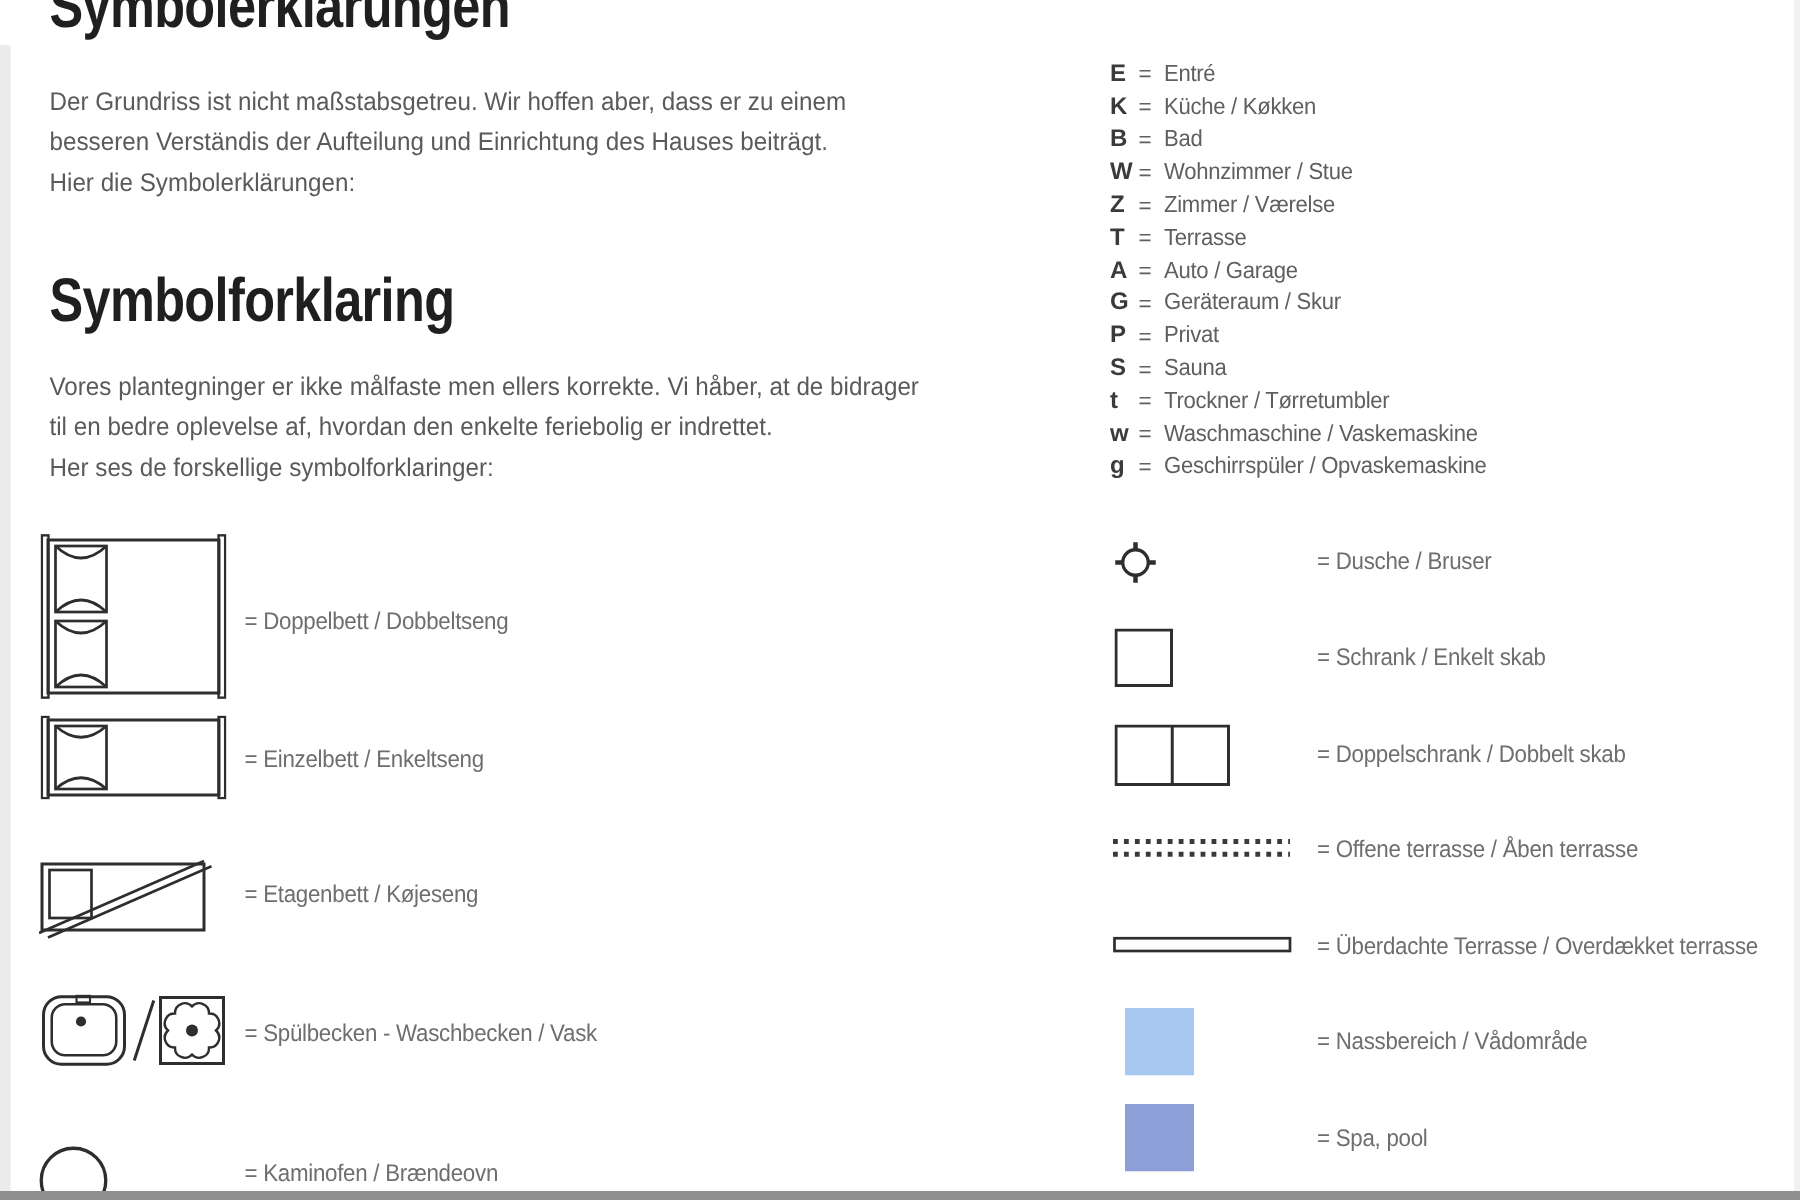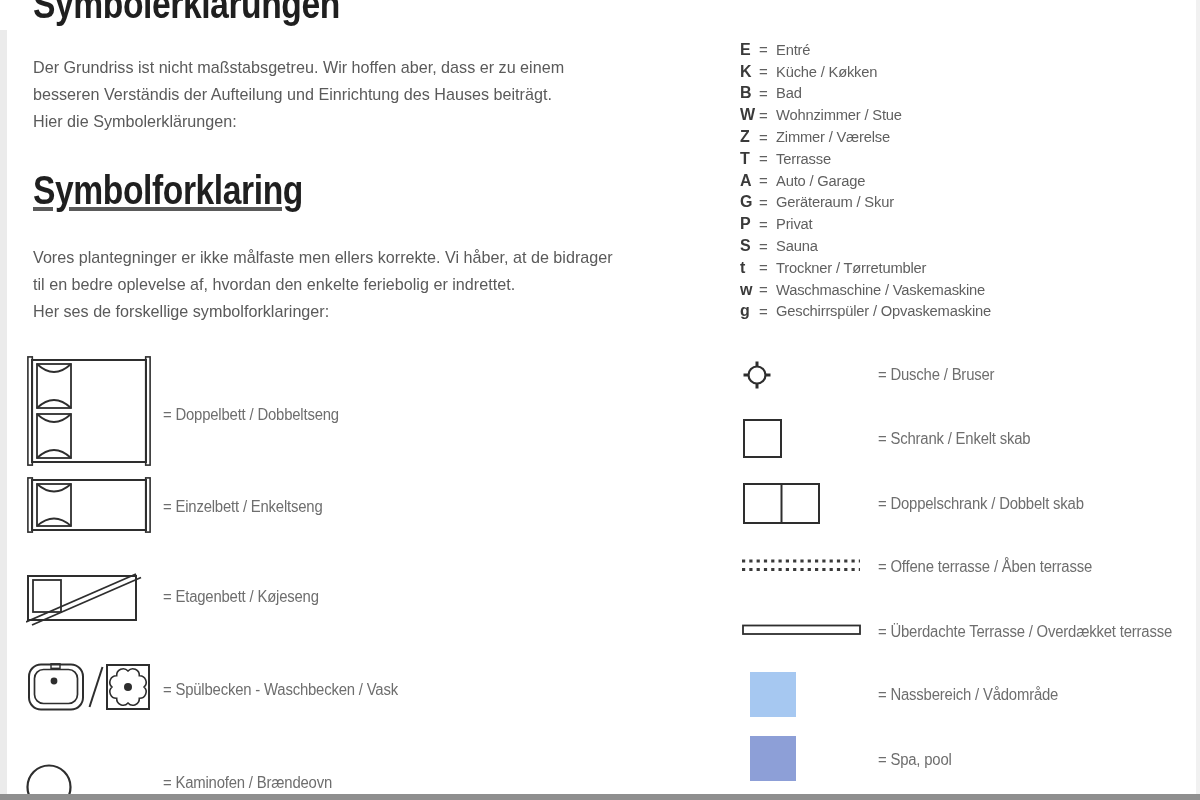--- a/index.html
+++ b/index.html
@@ -48,21 +48,21 @@
 
 <div class="abs" style="left:33px;top:-16px;">
   <h1 class="big">Symbolerklärungen</h1>
 </div>
 <div class="abs para" style="left:33px;top:54px;">
   <div>Der Grundriss ist nicht maßstabsgetreu. Wir hoffen aber, dass er zu einem</div>
   <div>besseren Verständis der Aufteilung und Einrichtung des Hauses beiträgt.</div>
   <div>Hier die Symbolerklärungen:</div>
 </div>
 
-<div class="abs" style="left:33px;top:170px;text-decoration:underline;">
+<div class="abs" style="left:33px;top:180px;">
   <h1 class="big">Symbolforklaring</h1>
 </div>
 <div class="abs para" style="left:33px;top:244px;">
   <div>Vores plantegninger er ikke målfaste men ellers korrekte. Vi håber, at de bidrager</div>
   <div>til en bedre oplevelse af, hvordan den enkelte feriebolig er indrettet.</div>
   <div>Her ses de forskellige symbolforklaringer:</div>
 </div>
 
 <div class="abs abbr-list">
   <div class="abbr-row">

